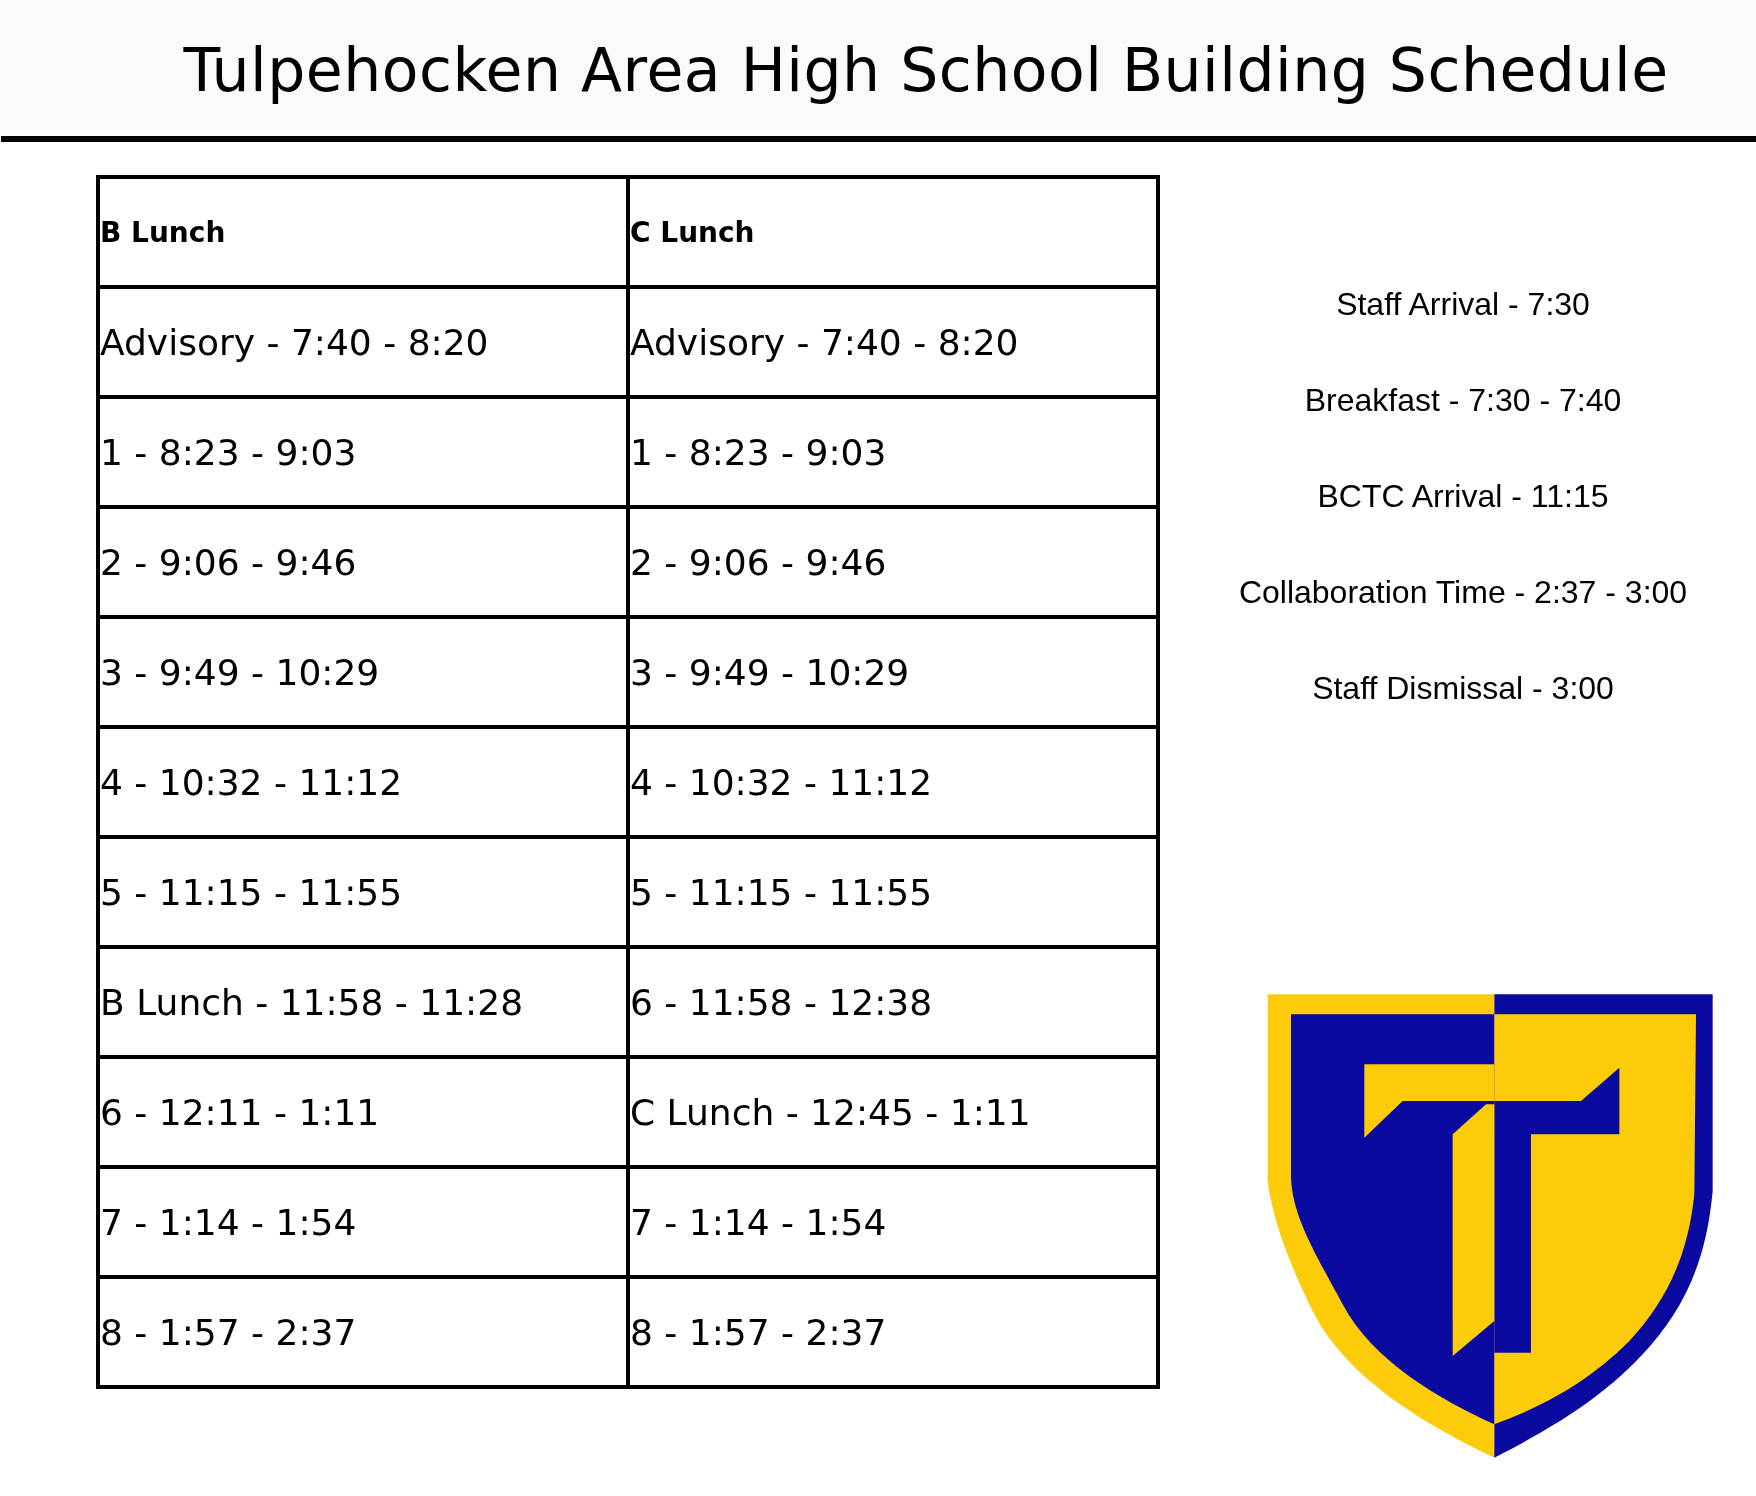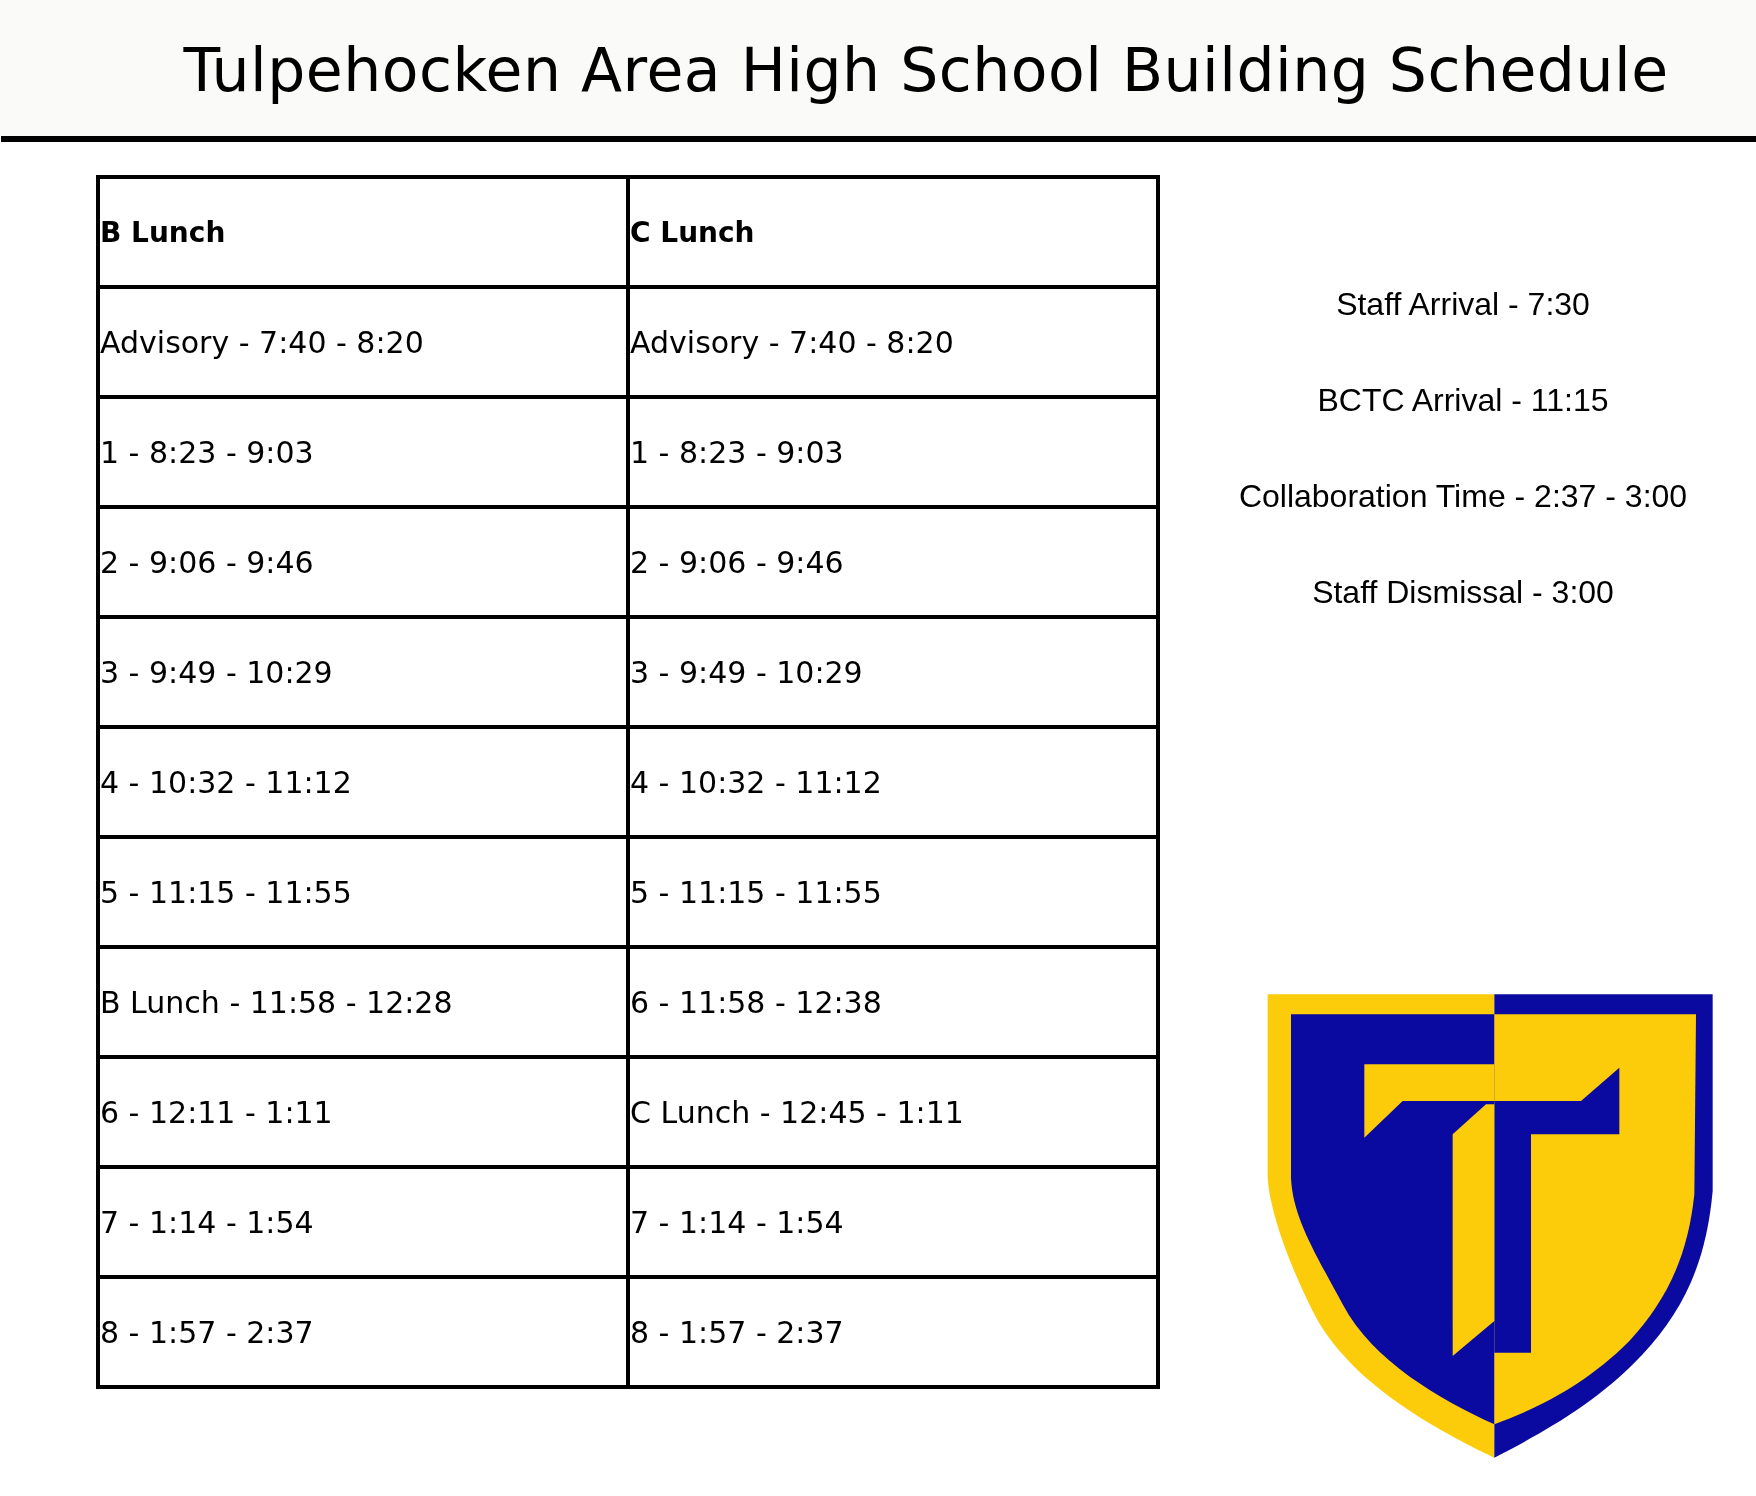--- a/index.html
+++ b/index.html
@@ -25,21 +25,21 @@
   .schedule {
     position: absolute; left: 96px; top: 175px;
     border-collapse: collapse; table-layout: fixed;
   }
   .schedule td, .schedule th {
     border: 4px solid #000; width: 526px; height: 106px;
     text-align: left; vertical-align: middle; padding: 0;
     font-family: "DejaVu Sans", sans-serif;
   }
   .schedule th { font-size: 28px; font-weight: bold; }
-  .schedule td { font-size: 30px; font-weight: normal; }
+  .schedule td { font-size: 36px; font-weight: normal; }
   .notes {
     position: absolute; left: 1170px; top: 280px; width: 586px;
   }
   .note {
     height: 96px; line-height: 48px; text-align: center;
     font-size: 32px; font-family: Liberation Sans, sans-serif; white-space: nowrap;
   }
   .logo {
     position: absolute; left: 1266px; top: 991px; width: 450px; height: 472px;
   }
@@ -78,40 +78,41 @@
     </tr>
     <tr>
       <td>4 - 10:32 - 11:12</td>
       <td>4 - 10:32 - 11:12</td>
     </tr>
     <tr>
       <td>5 - 11:15 - 11:55</td>
       <td>5 - 11:15 - 11:55</td>
     </tr>
     <tr>
-      <td>B Lunch - 11:58 - 12:28</td>
+      <td>B Lunch - 11:58 - 11:28</td>
       <td>6 - 11:58 - 12:38</td>
     </tr>
     <tr>
       <td>6 - 12:11 - 1:11</td>
       <td>C Lunch - 12:45 - 1:11</td>
     </tr>
     <tr>
       <td>7 - 1:14 - 1:54</td>
       <td>7 - 1:14 - 1:54</td>
     </tr>
     <tr>
       <td>8 - 1:57 - 2:37</td>
       <td>8 - 1:57 - 2:37</td>
     </tr>
   </tbody>
 </table>
 
 <div class="notes">
   <div class="note">Staff Arrival - 7:30</div>
+  <div class="note">Breakfast - 7:30 - 7:40</div>
   <div class="note">BCTC Arrival - 11:15</div>
   <div class="note">Collaboration Time - 2:37 - 3:00</div>
   <div class="note">Staff Dismissal - 3:00</div>
 </div>
 
 <svg class="logo" viewBox="0 0 1350 1416" xmlns="http://www.w3.org/2000/svg">
 
   <path d="M5 10 L685 10 L685 1400 C520 1320 250 1180 140 960 C60 800 10 650 5 560 Z" fill="#fccc0a"></path>
 
   <path d="M685 10 L1340 10 L1340 600 C1320 820 1250 960 1130 1090 C990 1240 820 1330 685 1400 Z" fill="#0a0aa0"></path>

